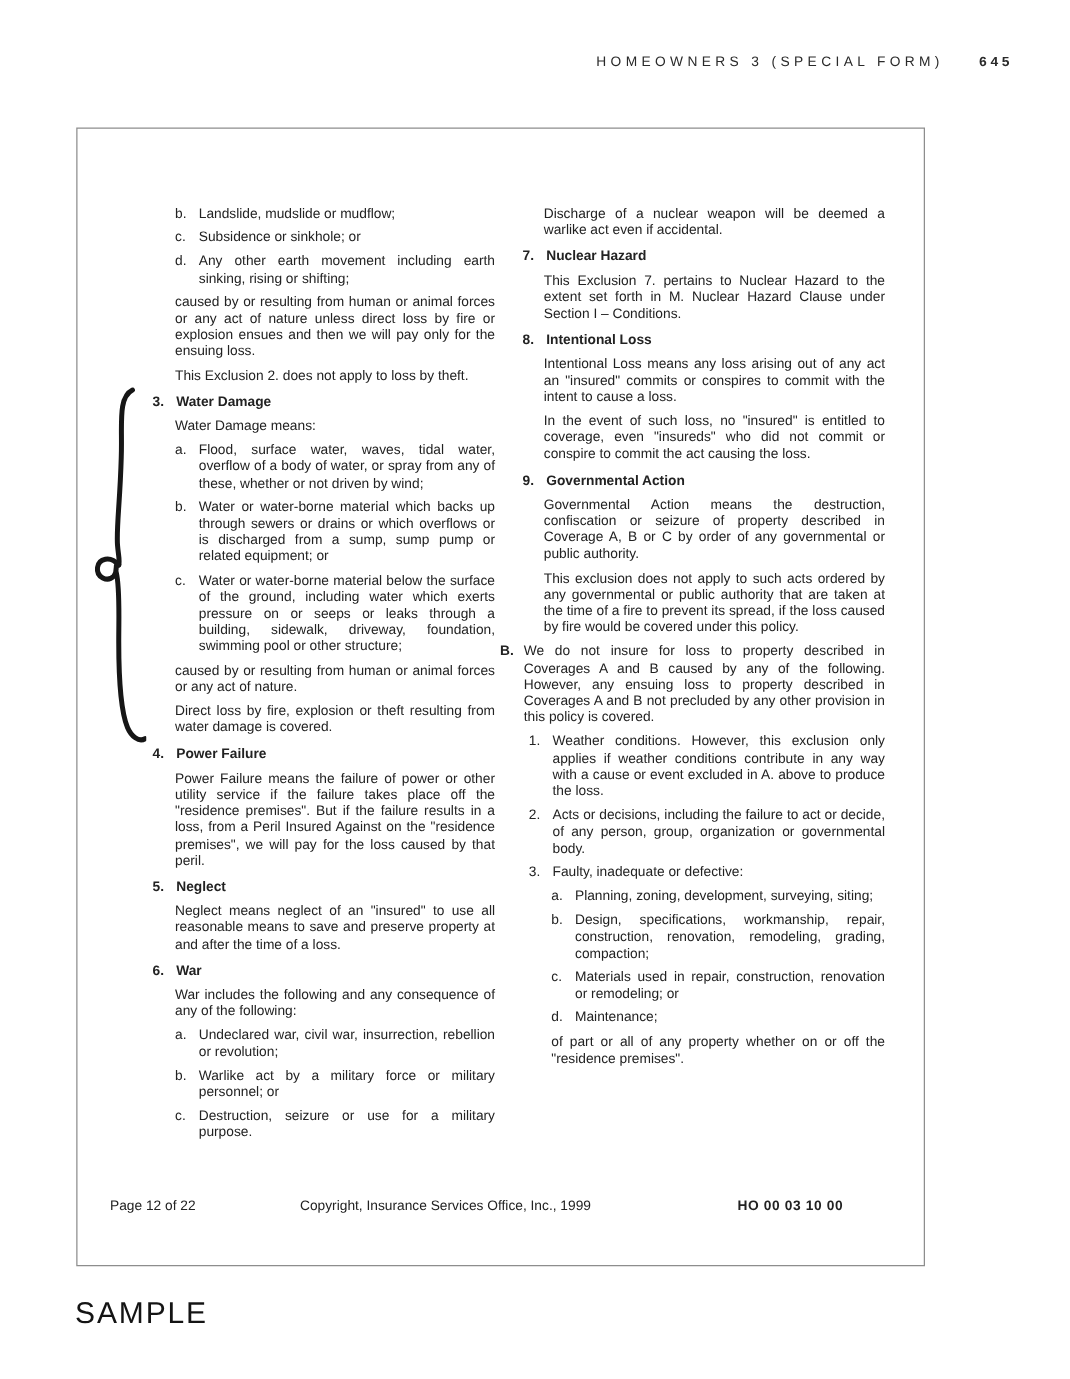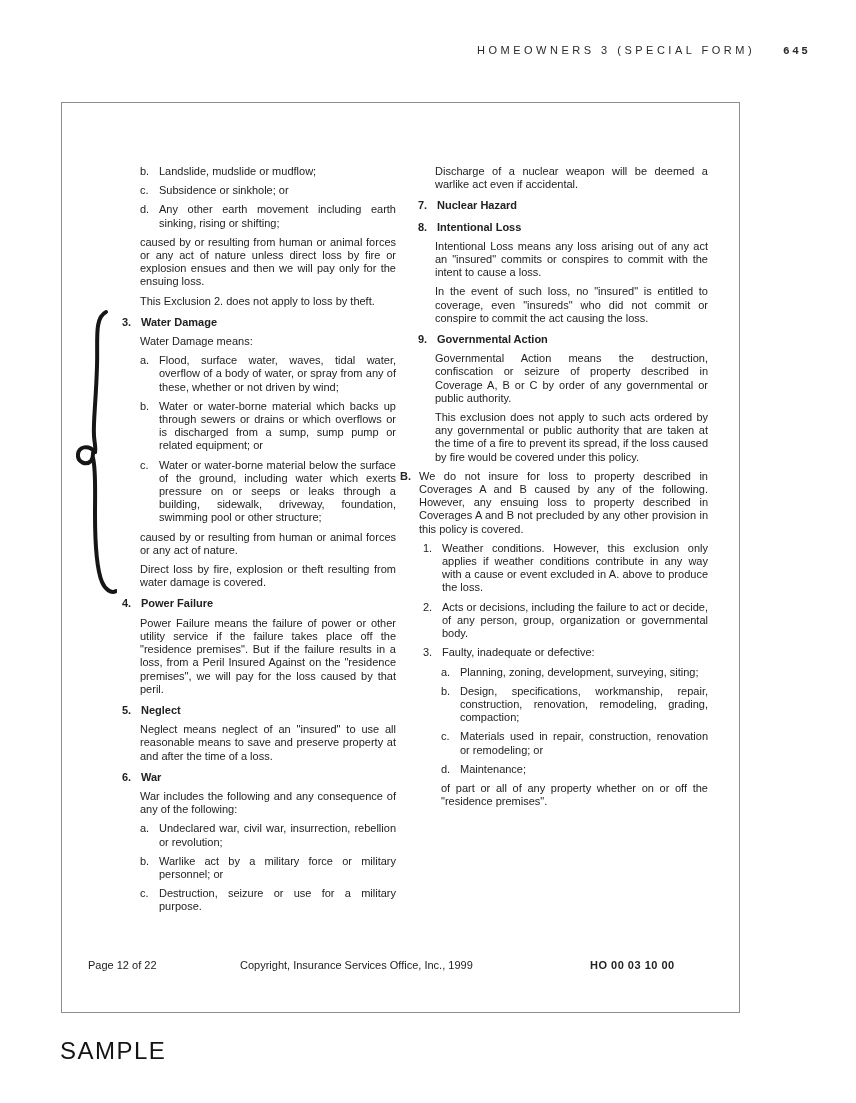--- a/index.html
+++ b/index.html
@@ -137,20 +137,23 @@
       </div>
     </div>
   <div class="col col-right" id="col-right">
       <div class="blk i3">
         <span class="tx">Discharge of a nuclear weapon will be deemed a warlike act even if accidental.</span>
       </div>
       <div class="blk i1 hd">
         <span class="mk bold">7.</span>
         <span class="tx bold">Nuclear Hazard</span>
       </div>
+      <div class="blk i3">
+        <span class="tx">This Exclusion 7. pertains to Nuclear Hazard to the extent set forth in M. Nuclear Hazard Clause under Section I – Conditions.</span>
+      </div>
       <div class="blk i1 hd">
         <span class="mk bold">8.</span>
         <span class="tx bold">Intentional Loss</span>
       </div>
       <div class="blk i3">
         <span class="tx">Intentional Loss means any loss arising out of any act an "insured" commits or conspires to commit with the intent to cause a loss.</span>
       </div>
       <div class="blk i3">
         <span class="tx">In the event of such loss, no "insured" is entitled to coverage, even "insureds" who did not commit or conspire to commit the act causing the loss.</span>
       </div>

